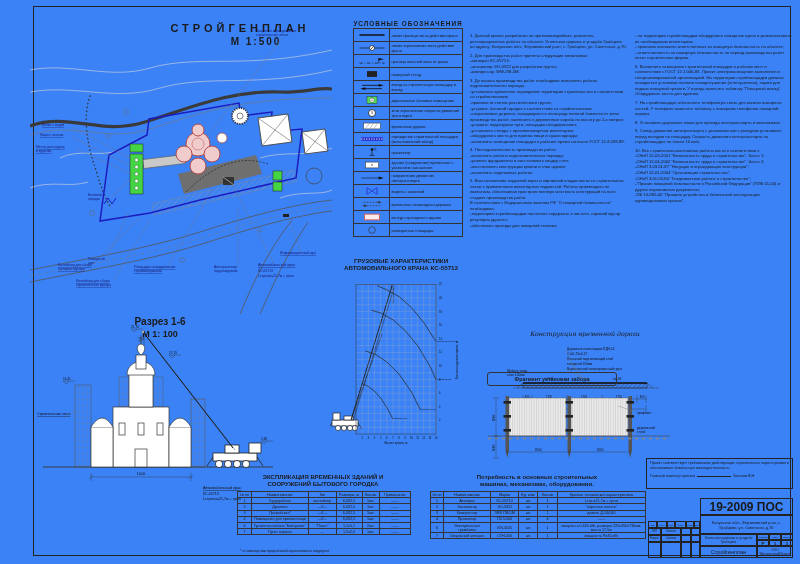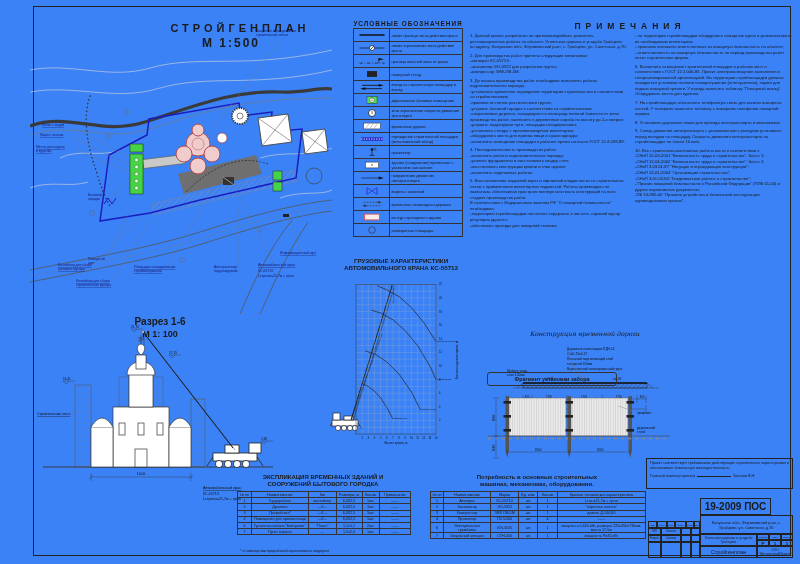--- a/index.html
+++ b/index.html
@@ -1,21 +1,21 @@
 <!DOCTYPE html>
 <html><head>
 <meta charset="utf-8">
 <style>
   html,body{margin:0;padding:0;background:#e8e8e8}
   .sheet{position:relative;width:800px;height:564px;background:#3b82f6;font-family:"Liberation Sans",sans-serif;color:#1a1a1a;overflow:hidden;margin:0 auto}
   .abs{position:absolute}
   .frame{position:absolute;left:33px;top:6px;width:758px;height:550px;border:1.3px solid #222;box-sizing:border-box}
   .ttl{font-weight:bold;text-align:center}
   .plan-title{left:150px;top:22px;width:180px;font-size:11px;letter-spacing:4px}
-  .plan-scale{left:141px;top:36px;width:180px;font-size:12px;letter-spacing:2px}
+  .plan-scale{left:166px;top:36px;width:180px;font-size:10px;letter-spacing:2px}
   .legend-title{left:350px;top:20px;width:116px;font-size:6.4px;letter-spacing:1px}
   .notes-title{left:468px;top:21px;width:324px;font-size:8.5px;letter-spacing:5px}
   .notes-cols{left:470px;top:33px;width:322px;display:flex;gap:8px}
   .notes-col{width:157px;font-size:4.2px;line-height:1.32;text-align:left}
   .notes-col p{margin:0 0 3px 0;white-space:pre-line}
   .chart-title{left:328px;top:257px;width:146px;font-size:6.2px;line-height:1.15}
   .sec-title1{left:100px;top:316px;width:120px;font-size:10px}
   .sec-title2{left:100px;top:329px;width:120px;font-size:9px}
   .road-title{left:505px;top:330px;width:160px;font-size:6.3px;font-style:italic;font-family:"DejaVu Serif",serif;text-align:center}
   .fence-title{left:487px;top:372px;width:128px;height:12px;border:0.9px solid #333;border-radius:3px;font-size:5.4px;font-weight:bold;text-align:center;line-height:12px}
@@ -285,21 +285,20 @@
         </tr>
         <tr>
           <td style="text-align: center;"><svg viewBox="0 0 36 11" width="30" height="10">
               <circle cx="18" cy="5.5" r="4" fill="none" stroke="#333" stroke-width="0.8"></circle>
             </svg></td>
           <td>разворотная площадка</td>
         </tr>
       </tbody>
     </table>
 
-  <div class="abs ttl notes-title">ПРИМЕЧАНИЯ</div>
   <div class="abs notes-cols">
     <div class="notes-col">
       <p>1. Данный проект разработан на противоаварийные, ремонтно-реставрационные работы на объекте: Успенская церковь в усадьбе Грабцево по адресу: Калужская обл., Ферзиковский р-он, с. Грабцево, ул. Советская, д.70.</p>
       <p>2. Для производства работ приняты следующие механизмы:
 -автокран КС-55713;
 -экскаватор ЭО-3322 для разработки грунта;
 -компрессор ЗИФ-ПВ-5М.</p>
       <p>3. До начала производства работ необходимо выполнить работы подготовительного периода:
 -установить временное ограждение территории строительства в соответствии со стройгенпланом;
 -произвести снятие растительного грунта;
@@ -764,21 +763,21 @@
     </table>
 
   <div class="stmt" style="left:646px;top:458px;width:147px;height:31px">
     <div>Проект соответствует требованиям действующих строительных норм и правил и обеспечивает безопасную жизнедеятельность.</div>
     <div style="margin-top:1.5px">
       <span>Главный инженер проекта</span><span class="sig-line"></span><span>Золотов В.Н.</span>
     </div>
   </div>
 
   <div class="abs" style="left:648px;top:497px;width:145px;height:61px">
-    <div class="cell" style="left:52px;top:1px;width:71px;height:17px;font-size:10px;font-weight:bold">19-2009  ПОС</div>
+    <div class="cell" style="left:52px;top:1px;width:93px;height:17px;font-size:12px;font-weight:bold">19-2009  ПОС</div>
     <div class="cell" style="left:52px;top:18px;width:93px;height:19px;font-size:3.9px;padding:0 2px">Калужская обл., Ферзиковский р-он, с. Грабцево, ул. Советская, д.70</div>
     <div class="cell" style="left:52px;top:37px;width:57px;height:12px;font-size:3.5px;padding:0 1px">Успенская церковь в усадьбе Грабцево</div>
     <div class="cell" style="left:109px;top:37px;width:12px;height:6px;font-size:2.5px">Стадия</div>
     <div class="cell" style="left:121px;top:37px;width:12px;height:6px;font-size:2.5px">Лист</div>
     <div class="cell" style="left:133px;top:37px;width:12px;height:6px;font-size:2.5px">Листов</div>
     <div class="cell" style="left:109px;top:43px;width:12px;height:6px;font-size:4.4px;font-weight:bold">Р</div>
     <div class="cell" style="left:121px;top:43px;width:12px;height:6px;font-size:4.4px;font-weight:bold">1</div>
     <div class="cell" style="left:133px;top:43px;width:12px;height:6px;font-size:4.4px;font-weight:bold">1</div>
     <div class="cell" style="left:52px;top:49px;width:57px;height:12px;font-size:5.4px">Стройгенплан</div>
     <div class="cell" style="left:109px;top:49px;width:36px;height:12px;font-size:3.2px;padding:0 1px">ООО "МеталлстройПроект"</div>

